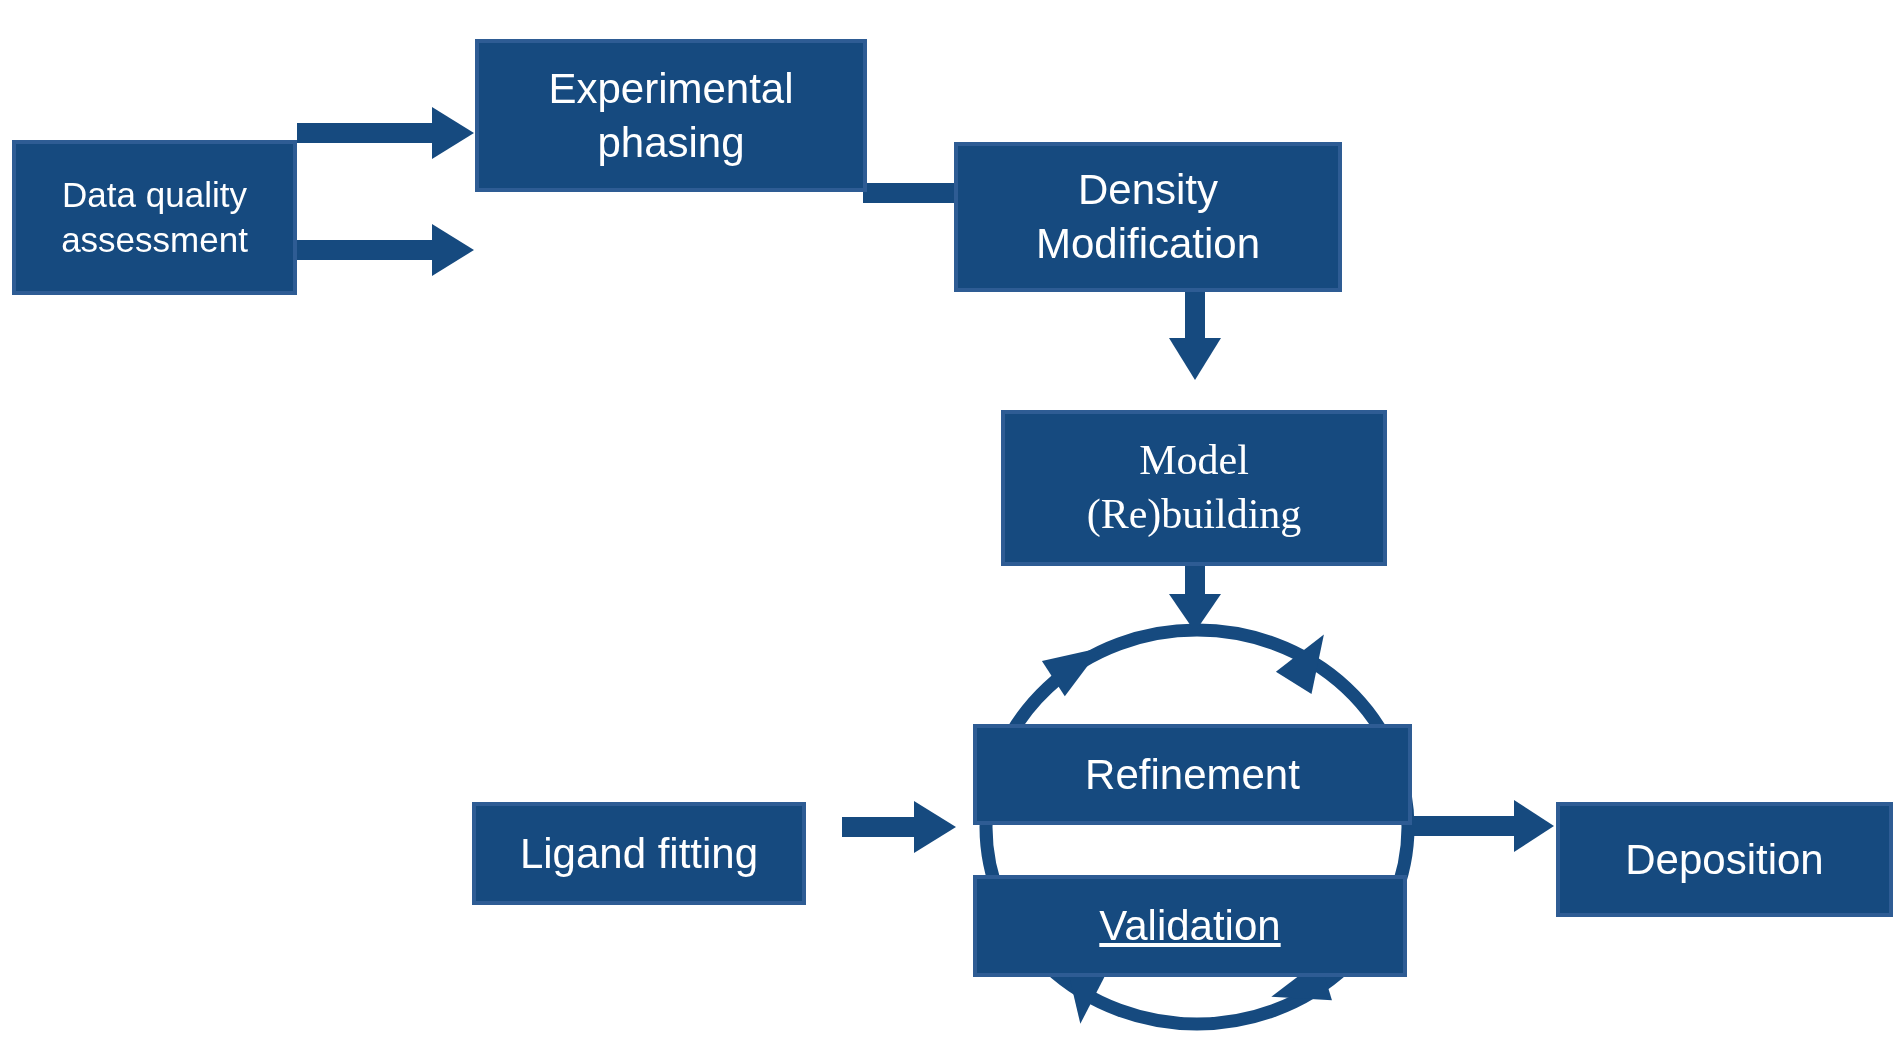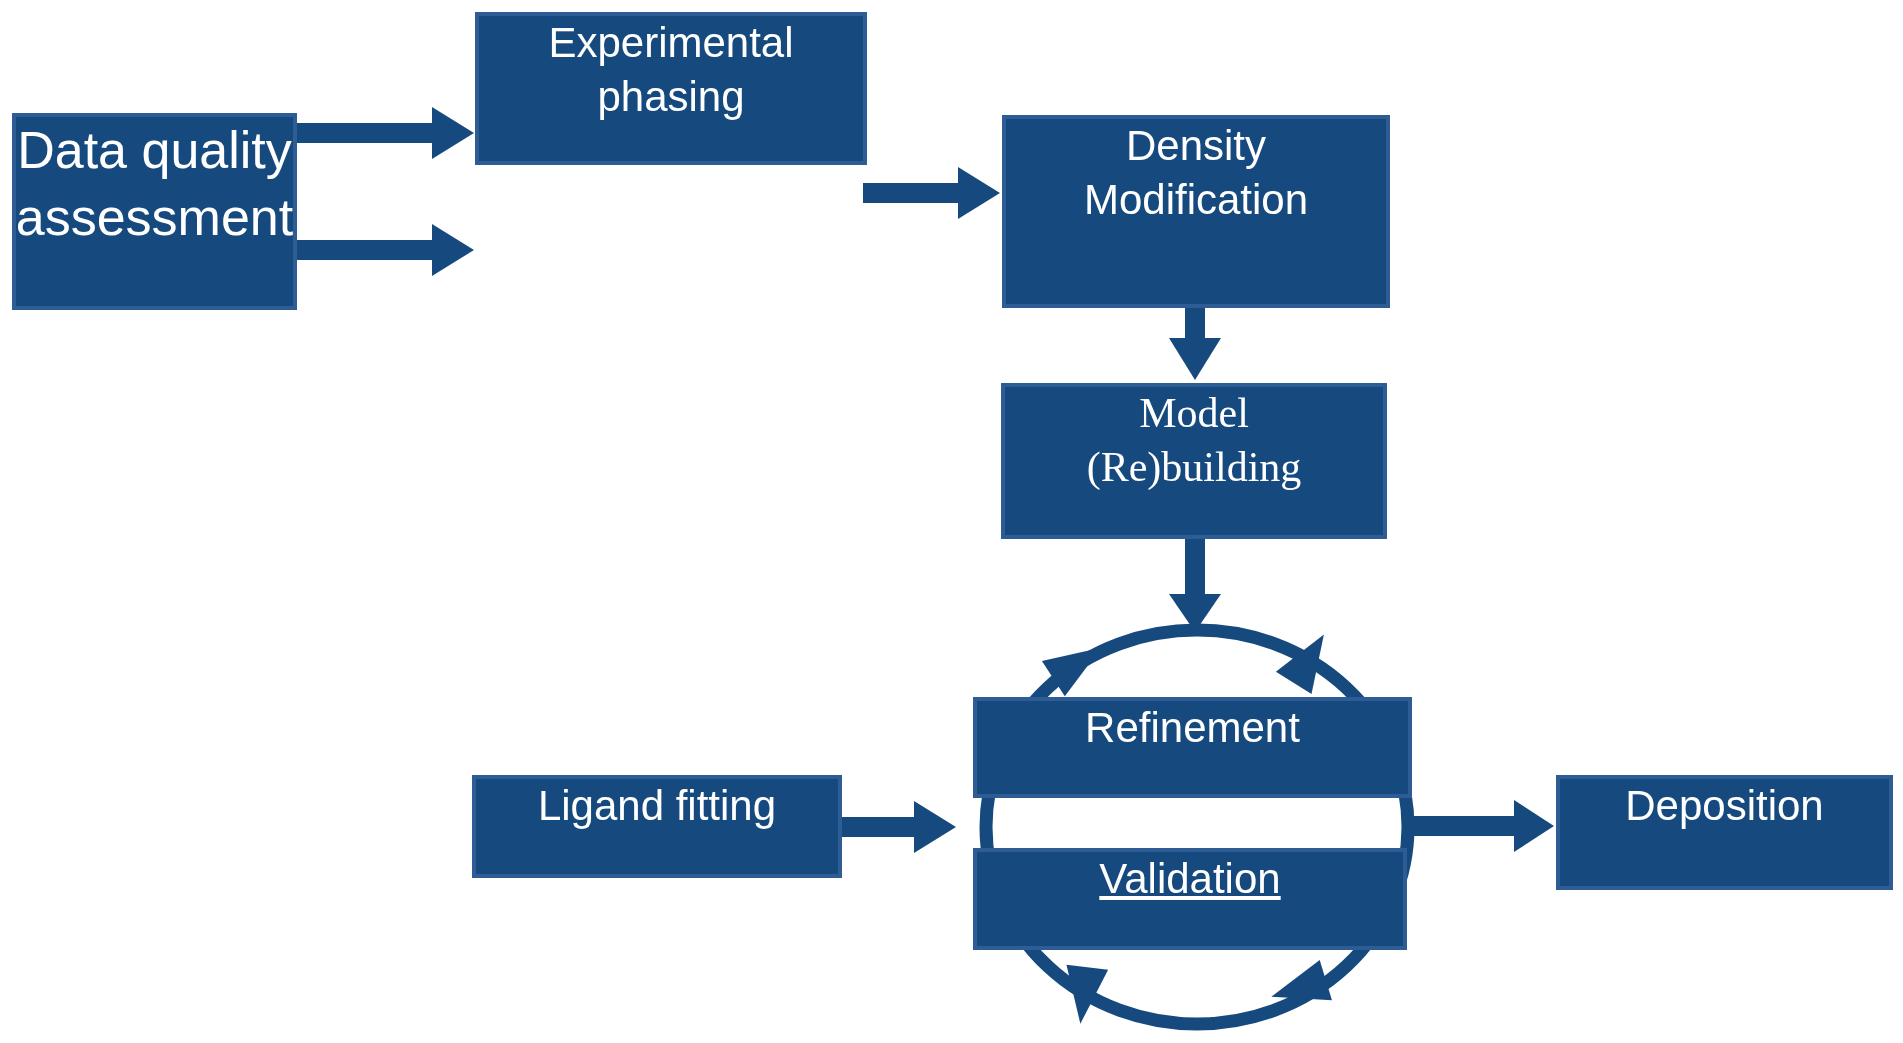--- a/index.html
+++ b/index.html
@@ -30,26 +30,27 @@
     stroke:var(--arrow);
     stroke-width:13;
   }
   .node{
     position:absolute;
     box-sizing:border-box;
     background:var(--box-fill);
     border:4px solid var(--box-border);
     color:var(--text);
     display:flex;
-    align-items:flex-start;
+    align-items:center;
     justify-content:center;
     text-align:center;
     font-size:42px;
     line-height:1.28;
     white-space:pre-line;
+    margin-top:27px;
   }
 </style>
 </head>
 <body>
 
 <div id="canvas">
 
   <svg id="connector-layer" viewBox="0 0 1903 1043" xmlns="http://www.w3.org/2000/svg">
 
     <ellipse class="cycle-ring" cx="1197" cy="827" rx="211" ry="197"></ellipse>
@@ -88,50 +89,50 @@
       <rect class="shaft" x="842" y="817" width="72" height="20"></rect>
       <polygon class="head" points="914,801 956,827 914,853"></polygon>
     </g>
 
     <g>
       <rect class="shaft" x="1412" y="816" width="102" height="20"></rect>
       <polygon class="head" points="1514,800 1554,826 1514,852"></polygon>
     </g>
   </svg>
 
-  <div class="node" style="left:12px;   top:113px; width:285px; height:197px; font-size:52px;">
+  <div class="node" style="left:12px;   top:113px; width:285px; height:155px; font-size:35px;">
     <span>Data quality
 assessment</span>
   </div>
 
   <div class="node" style="left:475px;  top:12px;  width:392px; height:153px;">
     <span>Experimental
 phasing</span>
   </div>
 
 
-  <div class="node" style="left:1002px; top:115px; width:388px; height:193px;">
+  <div class="node" style="left:954px; top:115px; width:388px; height:150px;">
     <span>Density
 Modification</span>
   </div>
 
   <div class="node" style="left:1001px; top:383px; width:386px; height:156px;font-family:Liberation Serif, serif;">
     <span>Model
 (Re)building</span>
   </div>
 
   <div class="node" style="left:973px;  top:697px; width:439px; height:101px;">
     <span>Refinement</span>
   </div>
 
   <div class="node" style="left:973px;  top:848px; width:434px; height:102px;text-decoration:underline;">
     <span>Validation</span>
   </div>
 
-  <div class="node" style="left:472px;  top:775px; width:370px; height:103px;">
+  <div class="node" style="left:472px;  top:775px; width:334px; height:103px;">
     <span>Ligand fitting</span>
   </div>
 
   <div class="node" style="left:1556px; top:775px; width:337px; height:115px;">
     <span>Deposition</span>
   </div>
 
 </div>
 
 </body></html>

